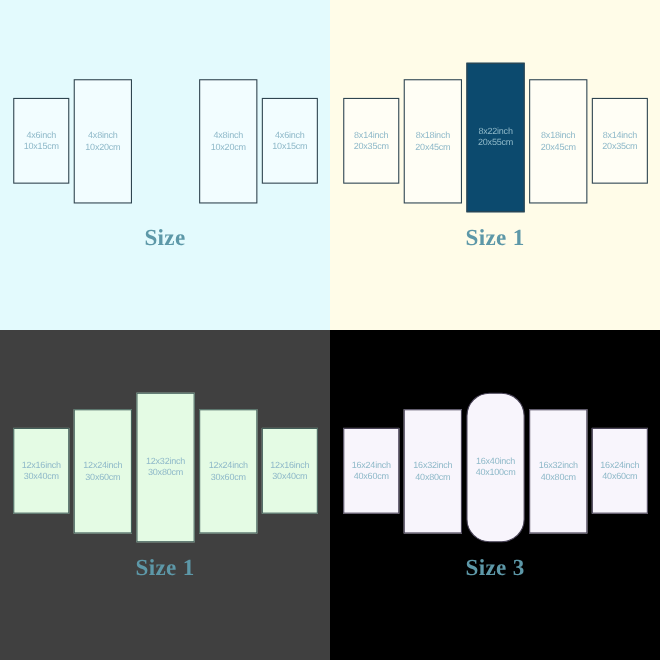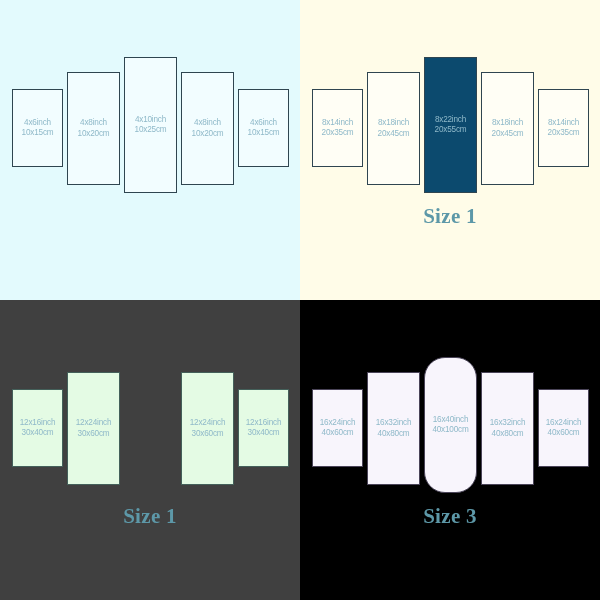--- a/index.html
+++ b/index.html
@@ -99,39 +99,34 @@
           <span class="imperial">4x6inch</span>
           <span class="metric">10x15cm</span>
         </div>
       </div>
       <div class="panel p1" style="background: rgb(242, 253, 255); border-color: rgb(47, 69, 80);">
         <div class="panel-label" style="color: rgb(143, 185, 201);">
           <span class="imperial">4x8inch</span>
           <span class="metric">10x20cm</span>
         </div>
       </div>
-      <div class="panel p2" style="background: rgb(242, 253, 255); border-color: rgb(47, 69, 80);">
-        <div class="panel-label" style="color: rgb(143, 185, 201);">
-          <span class="imperial">4x10inch</span>
-          <span class="metric">10x25cm</span>
-        </div>
-      </div>
       <div class="panel p3" style="background: rgb(242, 253, 255); border-color: rgb(47, 69, 80);">
         <div class="panel-label" style="color: rgb(143, 185, 201);">
           <span class="imperial">4x8inch</span>
           <span class="metric">10x20cm</span>
         </div>
       </div>
       <div class="panel p4" style="background: rgb(242, 253, 255); border-color: rgb(47, 69, 80);">
         <div class="panel-label" style="color: rgb(143, 185, 201);">
           <span class="imperial">4x6inch</span>
           <span class="metric">10x15cm</span>
         </div>
       </div>
     </div>
+    <div class="group-title" style="color: rgb(93, 152, 168);">Size</div>
   </div>
 
   <div class="quadrant q1" style="background: rgb(255, 252, 232);">
     <div class="panel-group">
       <div class="panel p0" style="background: rgb(255, 254, 245); border-color: rgb(47, 69, 80);">
         <div class="panel-label" style="color: rgb(143, 185, 201);">
           <span class="imperial">8x14inch</span>
           <span class="metric">20x35cm</span>
         </div>
       </div>
@@ -170,20 +165,26 @@
           <span class="imperial">12x16inch</span>
           <span class="metric">30x40cm</span>
         </div>
       </div>
       <div class="panel p1" style="background: rgb(228, 251, 228); border-color: rgb(68, 96, 90);">
         <div class="panel-label" style="color: rgb(143, 185, 201);">
           <span class="imperial">12x24inch</span>
           <span class="metric">30x60cm</span>
         </div>
       </div>
+      <div class="panel p2" style="background: rgb(228, 251, 228); border-color: rgb(68, 96, 90);">
+        <div class="panel-label" style="color: rgb(143, 185, 201);">
+          <span class="imperial">12x32inch</span>
+          <span class="metric">30x80cm</span>
+        </div>
+      </div>
       <div class="panel p3" style="background: rgb(228, 251, 228); border-color: rgb(68, 96, 90);">
         <div class="panel-label" style="color: rgb(143, 185, 201);">
           <span class="imperial">12x24inch</span>
           <span class="metric">30x60cm</span>
         </div>
       </div>
       <div class="panel p4" style="background: rgb(228, 251, 228); border-color: rgb(68, 96, 90);">
         <div class="panel-label" style="color: rgb(143, 185, 201);">
           <span class="imperial">12x16inch</span>
           <span class="metric">30x40cm</span>

